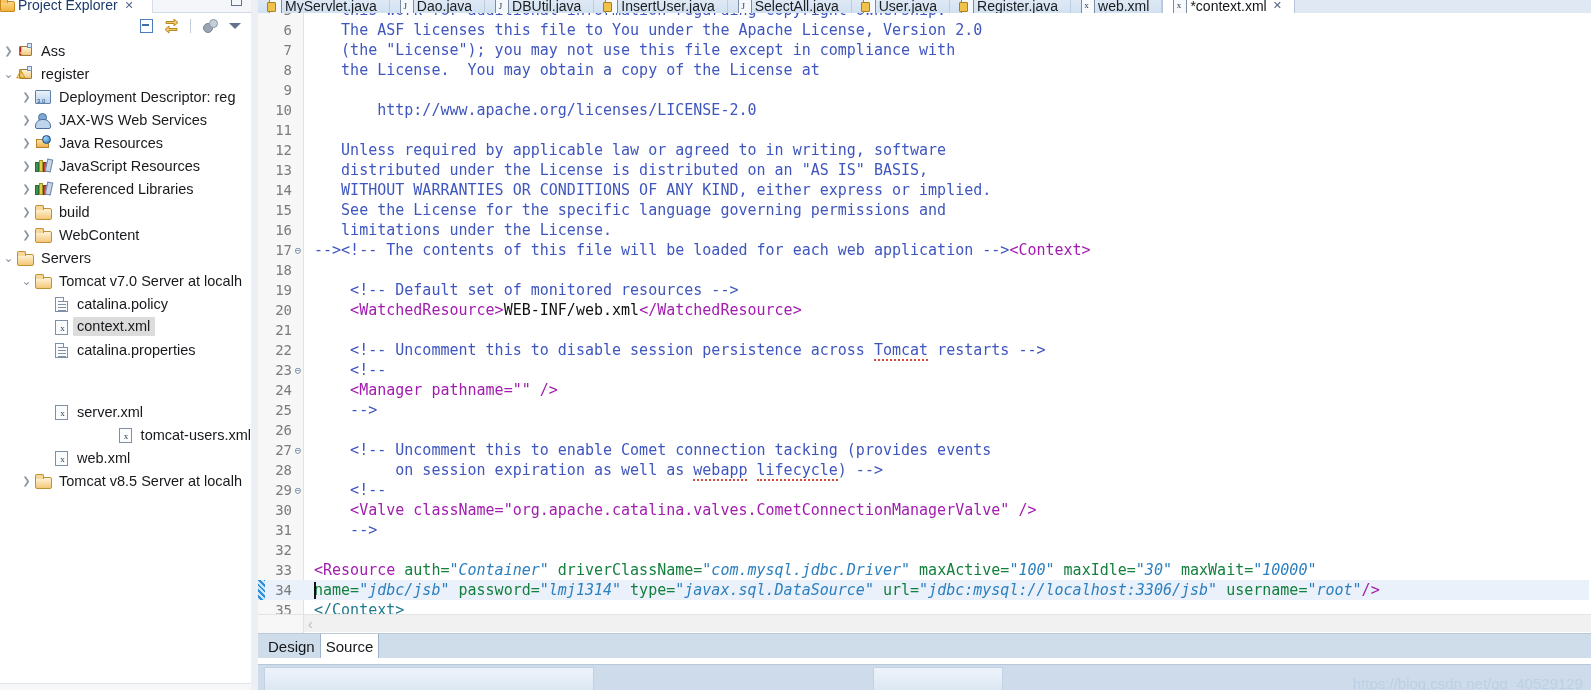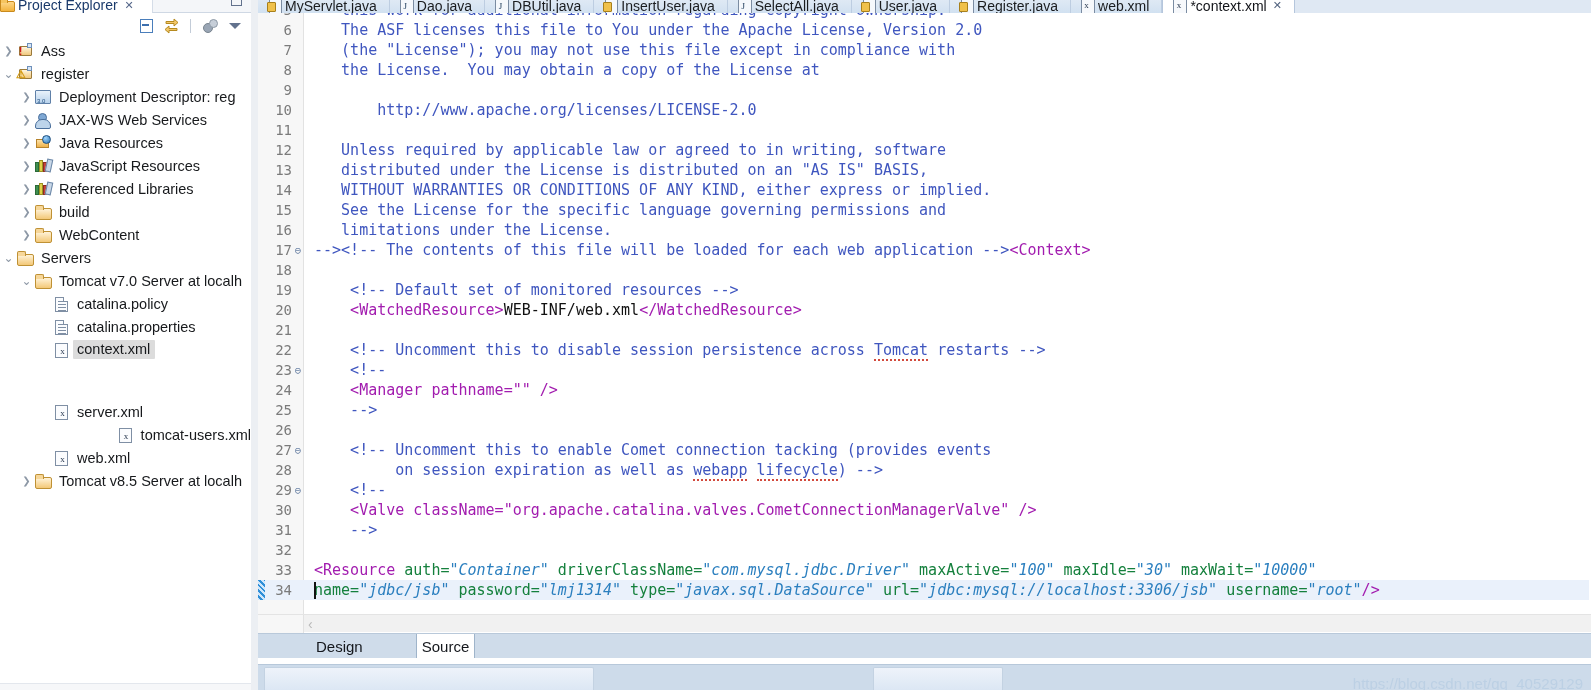--- a/index.html
+++ b/index.html
@@ -378,21 +378,20 @@
     background:#cfdcea;
     border-top:1px solid #b9c9da;
   }
   #bottom-tabs-inner {
     position:absolute; left:5px; top:0; display:flex; align-items:stretch; height:25px;
   }
   .btab {
     display:flex; align-items:center; padding:0 5px;
     font-size:15px; color:#14171c;
     background:#cfdcea;
-    margin-left:48px;
   }
   .btab.active {
     background:#ffffff;
     border-left:1px solid #9fb4ca;
     border-right:1px solid #9fb4ca;
     border-bottom:1px solid #ffffff;
   }
 
   
   #bottom-strip {
@@ -556,33 +555,33 @@
           </span>
           <span class="tree-label">Tomcat v7.0 Server at localh</span>
         </div>
         <div class="tree-row" style="padding-left: 38px;">
           <span class="twisty none"></span>
           <span class="icon-box">
             <span class="ic-file"></span>
           </span>
           <span class="tree-label">catalina.policy</span>
         </div>
+        <div class="tree-row sel" style="padding-left: 38px;">
+          <span class="twisty none"></span>
+          <span class="icon-box">
+            <span class="ic-xml"></span>
+          </span>
+          <span class="tree-label">context.xml</span>
+        </div>
         <div class="tree-row" style="padding-left: 38px;">
           <span class="twisty none"></span>
           <span class="icon-box">
             <span class="ic-file"></span>
           </span>
           <span class="tree-label">catalina.properties</span>
-        </div>
-        <div class="tree-row sel" style="padding-left: 38px;">
-          <span class="twisty none"></span>
-          <span class="icon-box">
-            <span class="ic-xml"></span>
-          </span>
-          <span class="tree-label">context.xml</span>
         </div>
         <div class="tree-row" style="padding-left: 38px; margin-top: 39px;">
           <span class="twisty none"></span>
           <span class="icon-box">
             <span class="ic-xml"></span>
           </span>
           <span class="tree-label">server.xml</span>
         </div>
         <div class="tree-row" style="padding-left: 38px; justify-content: flex-end;">
           <span class="twisty none"></span>
@@ -685,20 +684,21 @@
           <div class="cl"><span class="ln">25</span><span class="fold"></span><span class="ctext"><span class="t-com">    --&gt;</span></span></div>
           <div class="cl"><span class="ln">26</span><span class="fold"></span><span class="ctext"></span></div>
           <div class="cl"><span class="ln">27</span><span class="fold">⊖</span><span class="ctext"><span class="t-com">    &lt;!-- Uncomment this to enable Comet connection tacking (provides events</span></span></div>
           <div class="cl"><span class="ln">28</span><span class="fold"></span><span class="ctext"><span class="t-com">         on session expiration as well as <span class="sp">webapp</span> <span class="sp">lifecycle</span>) --&gt;</span></span></div>
           <div class="cl"><span class="ln">29</span><span class="fold">⊖</span><span class="ctext"><span class="t-com">    &lt;!--</span></span></div>
           <div class="cl"><span class="ln">30</span><span class="fold"></span><span class="ctext"><span class="t-tag">    &lt;Valve className="org.apache.catalina.valves.CometConnectionManagerValve" /&gt;</span></span></div>
           <div class="cl"><span class="ln">31</span><span class="fold"></span><span class="ctext"><span class="t-com">    --&gt;</span></span></div>
           <div class="cl"><span class="ln">32</span><span class="fold"></span><span class="ctext"></span></div>
           <div class="cl"><span class="ln">33</span><span class="fold"></span><span class="ctext"><span class="t-tag">&lt;Resource</span> <span class="t-attr">auth=</span><span class="t-val">"Container"</span> <span class="t-attr">driverClassName=</span><span class="t-val">"com.mysql.jdbc.Driver"</span> <span class="t-attr">maxActive=</span><span class="t-val">"100"</span> <span class="t-attr">maxIdle=</span><span class="t-val">"30"</span> <span class="t-attr">maxWait=</span><span class="t-val">"10000"</span></span></div>
           <div class="cl cur"><span class="ln">34</span><span class="fold"></span><span class="ctext"><span class="t-attr">name=</span><span class="t-val">"jdbc/jsb"</span> <span class="t-attr">password=</span><span class="t-val">"lmj1314"</span> <span class="t-attr">type=</span><span class="t-val">"javax.sql.DataSource"</span> <span class="t-attr">url=</span><span class="t-val">"jdbc:mysql://localhost:3306/jsb"</span> <span class="t-attr">username=</span><span class="t-val">"root"</span><span class="t-tag">/&gt;</span></span></div>
+          <div class="cl"><span class="ln">35</span><span class="fold"></span><span class="ctext"><span class="t-close">&lt;/Context&gt;</span></span></div>
         </div>
       <div id="editor-right-edge"></div>
     <div id="changebar" style="top: 567px;"></div>
         <div id="caret" style="top: 569px; left: 56px;"></div>
       </div>
 
     <div id="code-hbar">
       <div class="gut"></div>
       <span class="lt">‹</span>
     </div>

